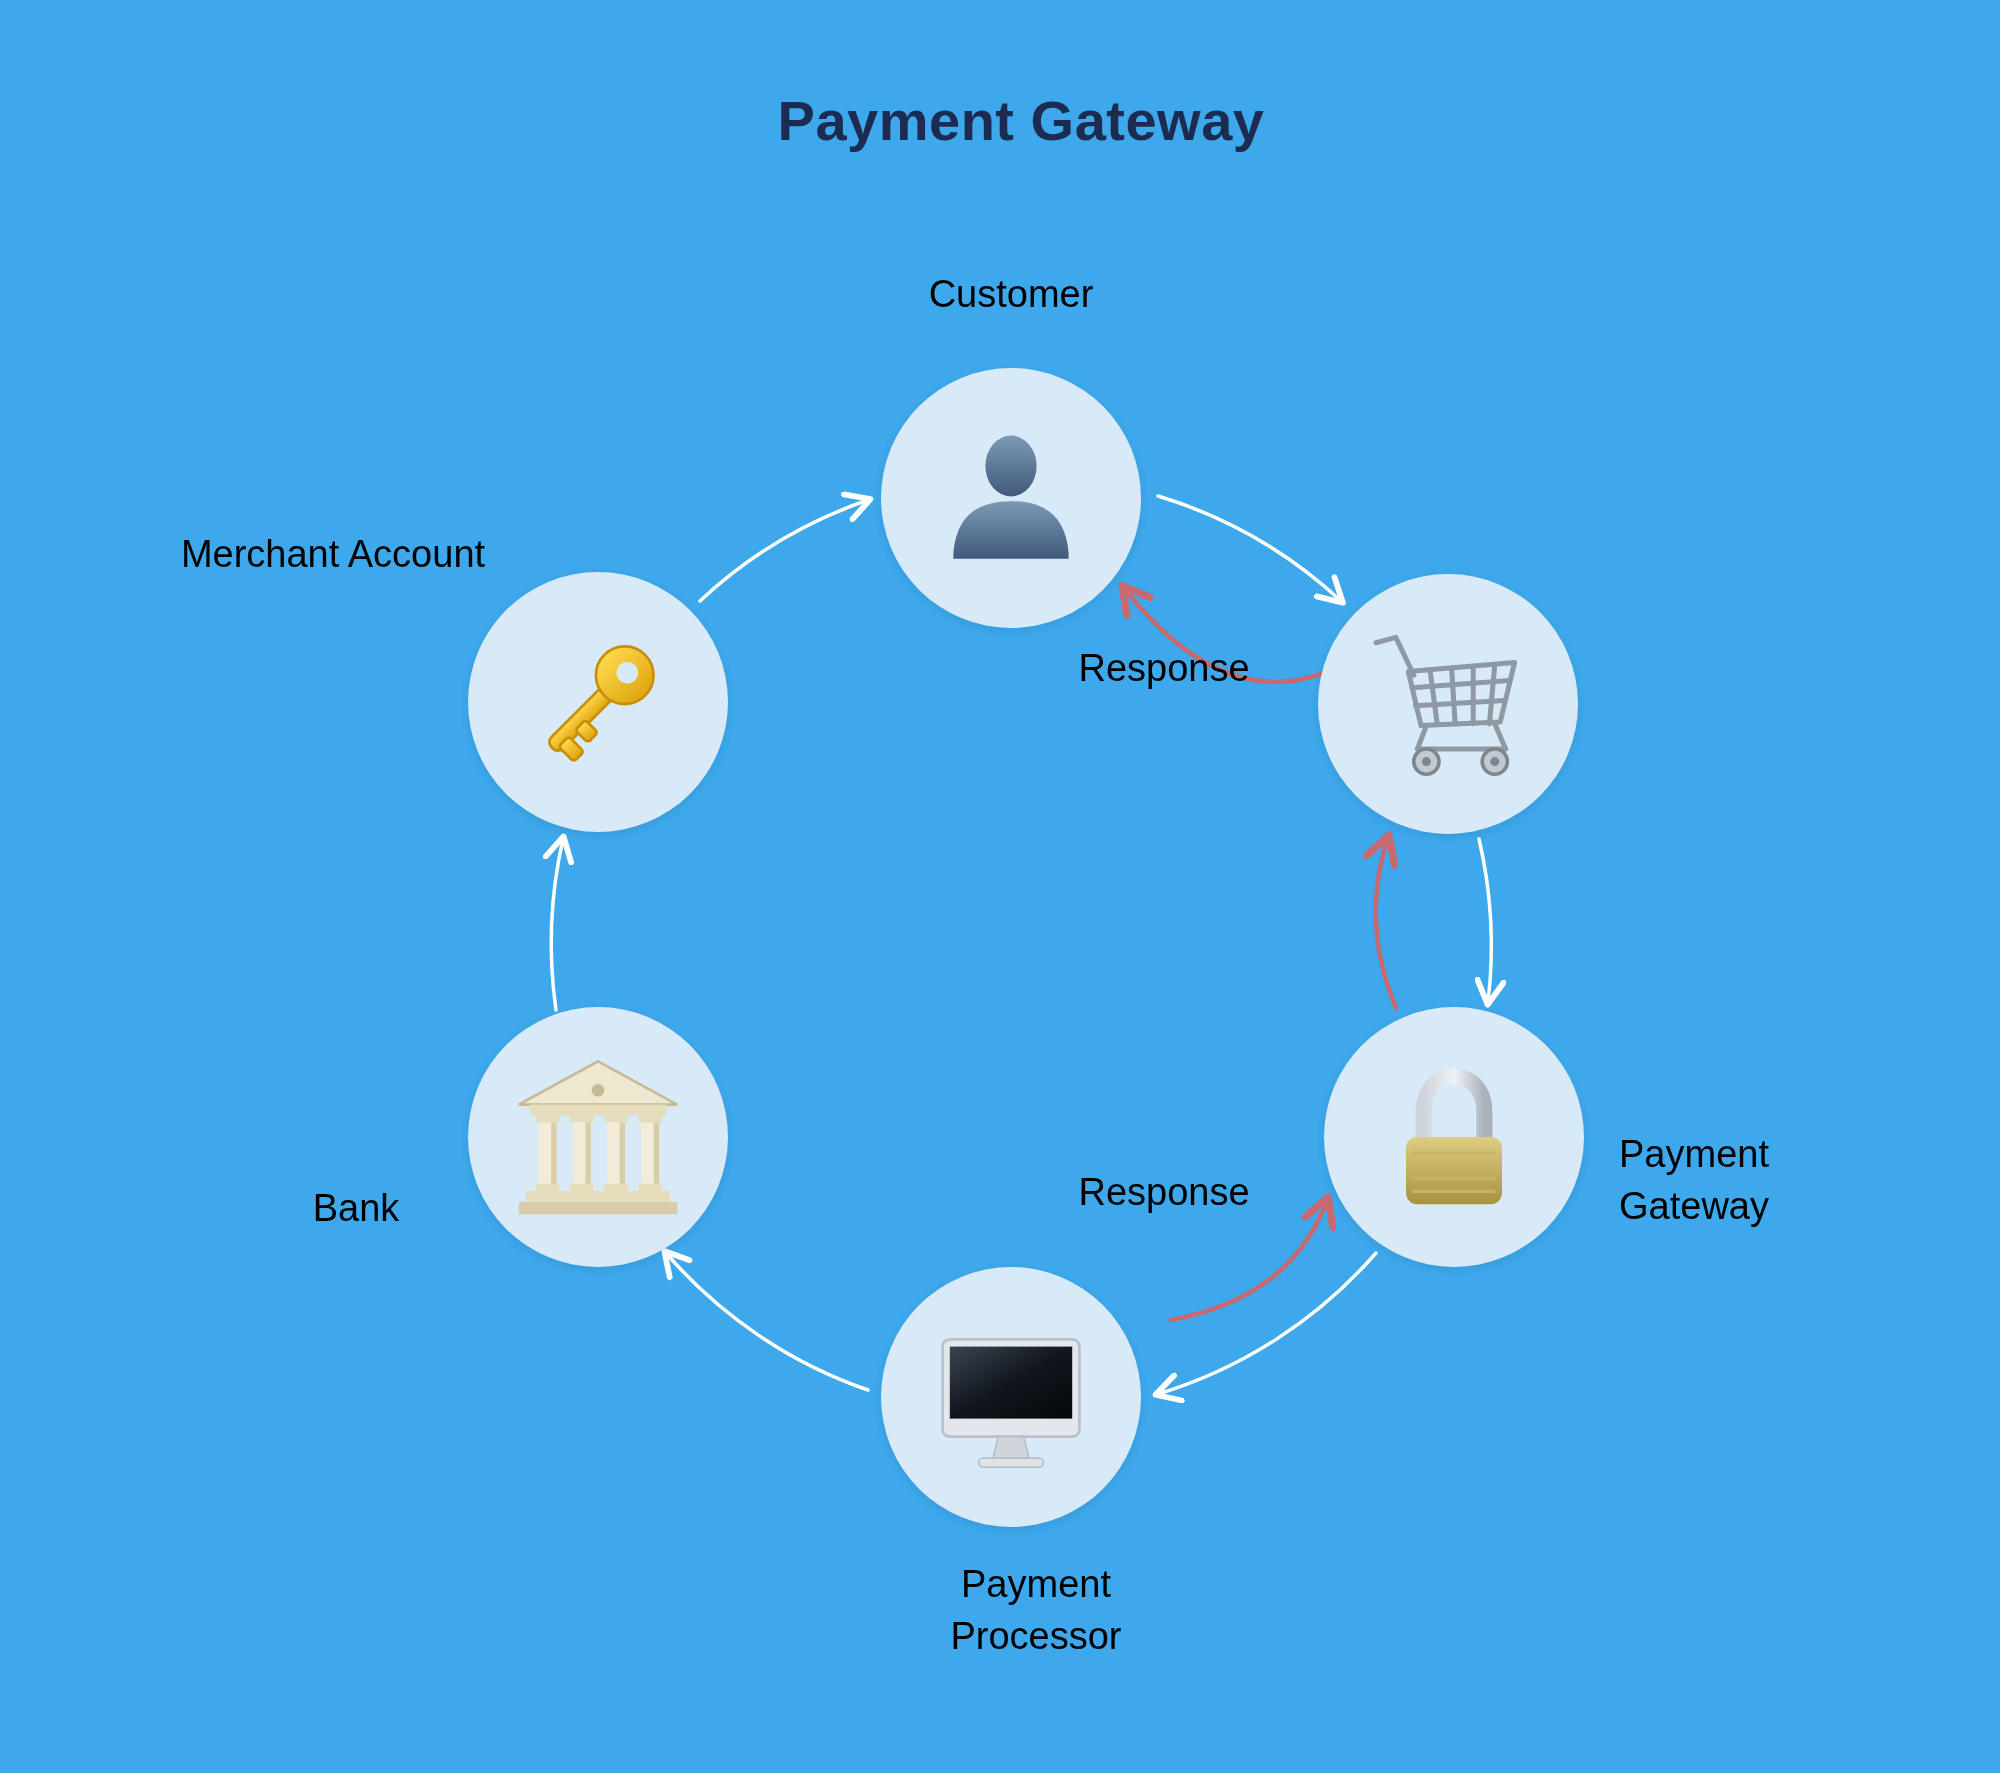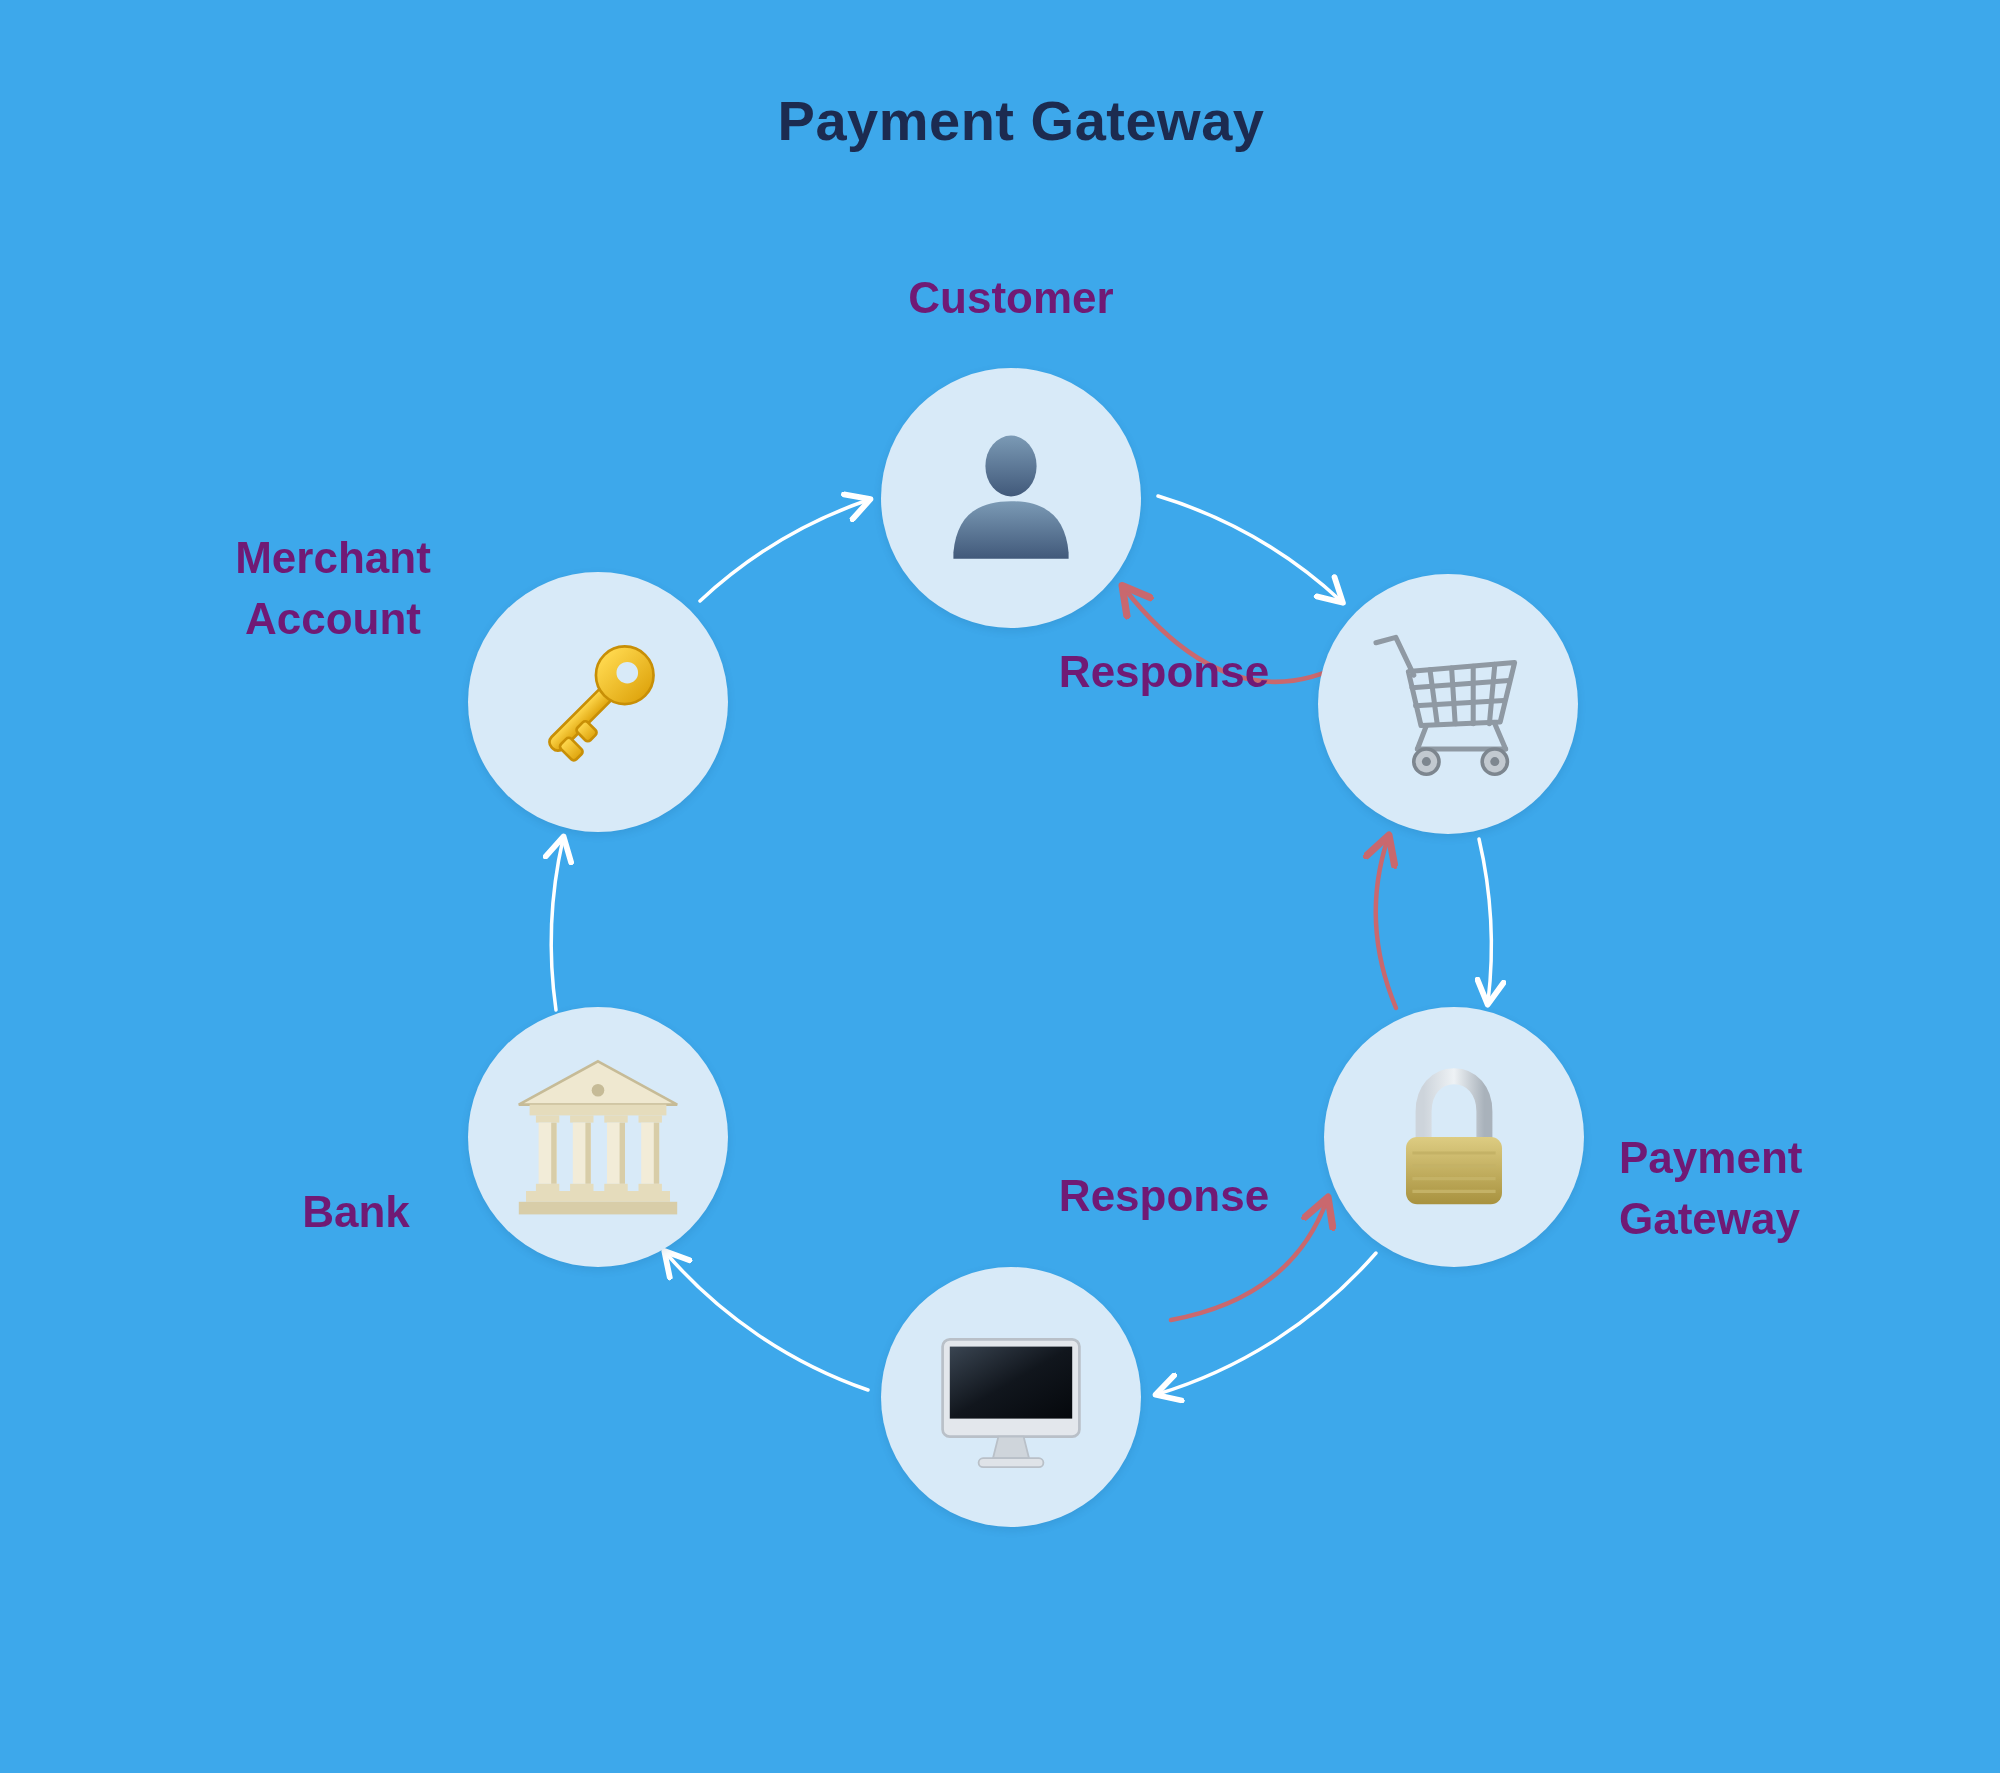--- a/index.html
+++ b/index.html
@@ -39,23 +39,23 @@
     height: 260px;
     border-radius: 50%;
     background: #D8EAF8;
     display: flex;
     align-items: center;
     justify-content: center;
     box-shadow: 0 3px 8px rgba(15, 60, 100, 0.12);
   }
   .label {
     position: absolute;
-    font-size: 44px;
-    font-weight: 700;
-    color: #701a75;
+    font-size: 38px;
+    font-weight: 400;
+    color: #000000;
     text-align: center;
     line-height: 1.38;
     transform: translateX(-50%);
   }
   .label.left-align {
     text-align: left;
     transform: none;
   }
 </style>
 </head>
@@ -160,20 +160,21 @@
             <stop offset="0.5" stop-color="#11161D"></stop>
             <stop offset="1" stop-color="#05080C"></stop>
         </linearGradient>
       </defs>
       <rect x="12" y="18" width="76" height="54" rx="4" fill="#E3E7EC" stroke="#B9C0C8" stroke-width="1.5"></rect>
       <rect x="16" y="22" width="68" height="40" fill="url(#gScreen)"></rect>
       <path d="M43 72 L57 72 L60 84 L40 84 Z" fill="#CFD5DB" stroke="#B9C0C8" stroke-width="1"></path>
       <rect x="32" y="84" width="36" height="5" rx="2.5" fill="#DFE3E8" stroke="#B9C0C8" stroke-width="1"></rect>
     </svg>
   </div>
+  <div class="label" style="left:1000px; top:1558px; width:300px;">Payment Processor</div>
 
   <div class="node" style="left:432px; top:1007px;">
     <svg viewBox="0 0 100 100" width="180" height="180">
       <path d="M50 8 L94 32 L6 32 Z" fill="#EFE8D0" stroke="#C6BB97" stroke-width="1.5"></path>
       <circle cx="50" cy="24" r="3.5" fill="#C6BB97"></circle>
       <rect x="12" y="32" width="76" height="6" fill="#E5DCBC"></rect>
       <g>
         <rect x="15.5" y="38" width="13" height="4" fill="#E5DCBC"></rect>
         <rect x="17" y="42" width="10" height="34" fill="#F2ECD8"></rect>
         <rect x="24" y="42" width="3" height="34" fill="#D8CDA8"></rect>

